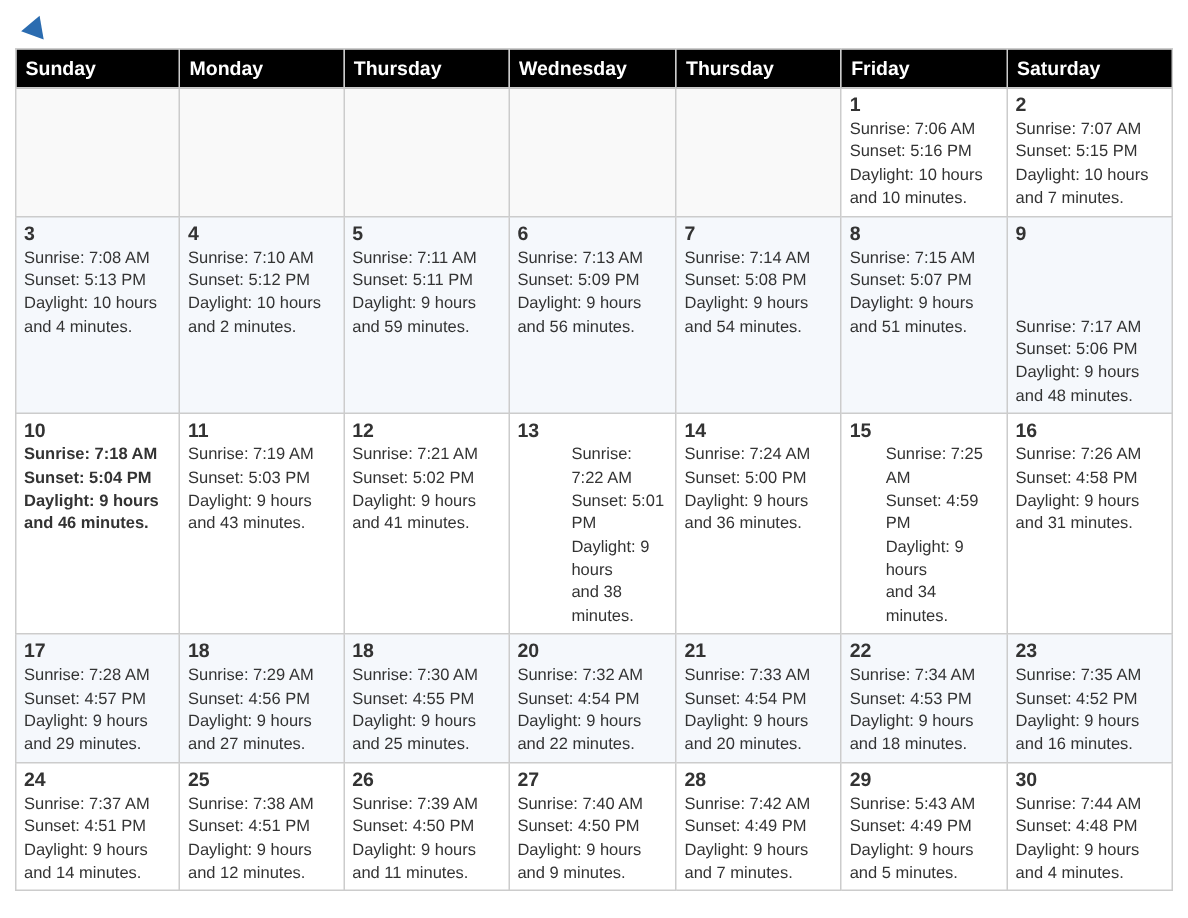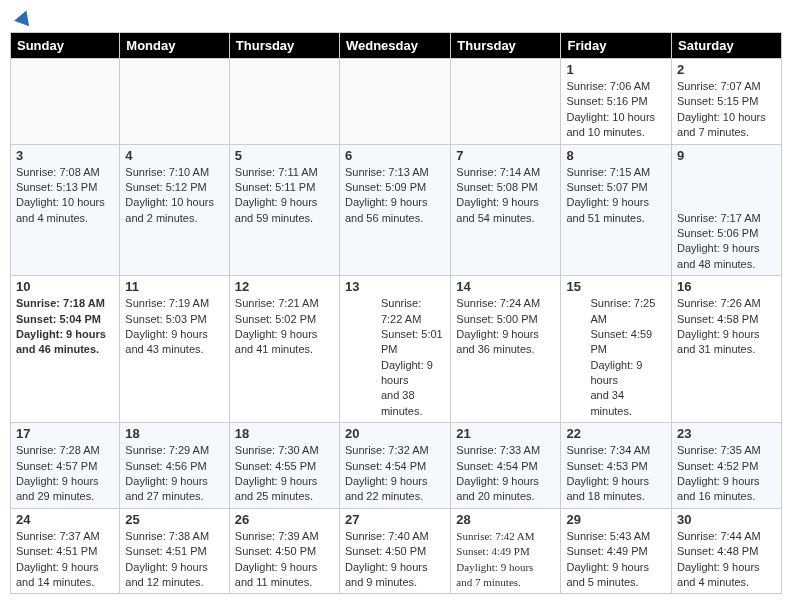--- a/index.html
+++ b/index.html
@@ -333,21 +333,21 @@
         </td>
         <td>
           <span class="day-number">27</span>
           <div class="day-info" style="white-space: pre-wrap;">Sunrise: 7:40 AM
 Sunset: 4:50 PM
 Daylight: 9 hours
 and 9 minutes.</div>
         </td>
         <td>
           <span class="day-number">28</span>
-          <div class="day-info" style="white-space: pre-wrap; font-family: Liberation Serif, serif;">Sunrise: 7:42 AM
+          <div class="day-info" style="white-space: pre-wrap;">Sunrise: 7:42 AM
 Sunset: 4:49 PM
 Daylight: 9 hours
 and 7 minutes.</div>
         </td>
         <td>
           <span class="day-number">29</span>
           <div class="day-info" style="white-space: pre-wrap;">Sunrise: 5:43 AM
 Sunset: 4:49 PM
 Daylight: 9 hours
 and 5 minutes.</div>

